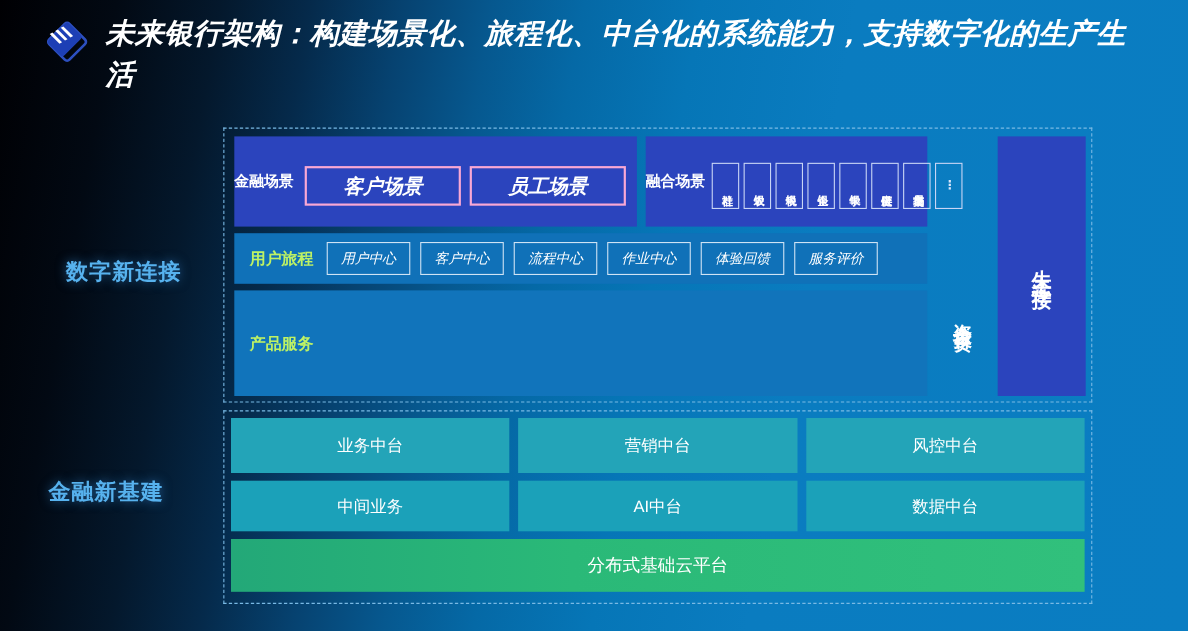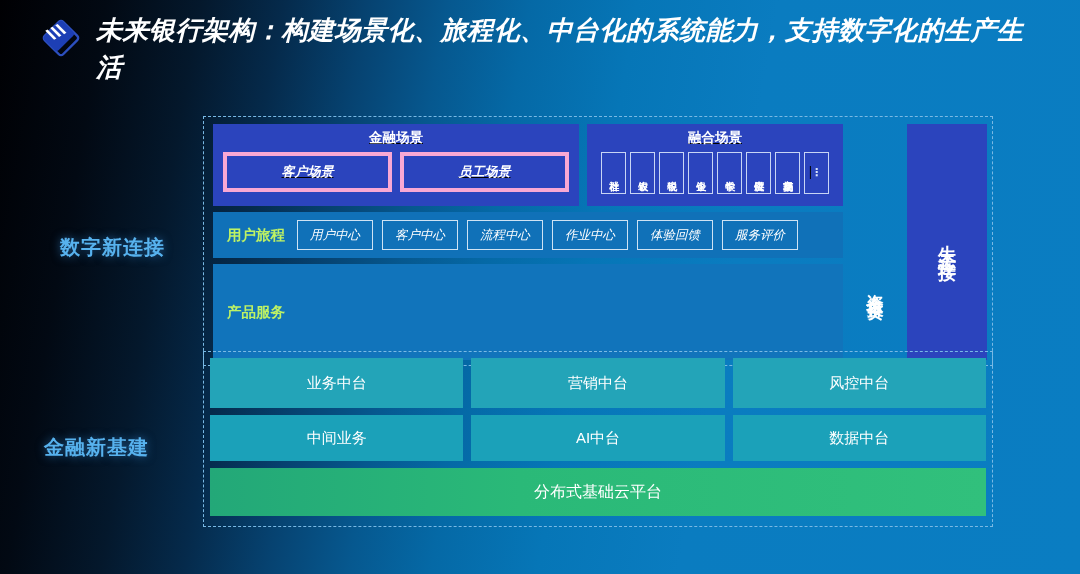--- a/index.html
+++ b/index.html
@@ -73,48 +73,46 @@
   
   #scenario-row {
     position: absolute; left: 4px; top: 2px;
     width: 630px; height: 82px;
     display: flex;
     gap: 8px;
   }
   .scenario-panel {
     background: #2b44bd;
     display: flex;
-    flex-direction: column;
     align-items: center;
     box-sizing: border-box;
     padding-top: 7px;
-    text-decoration: underline;
   }
   #panel-financial { width: 366px; }
   #panel-fusion    { width: 256px; }
   .panel-title {
     color: #ffffff;
     font-size: 13.5px;
     font-weight: bold;
     line-height: 1.1;
     margin-bottom: 6px;
     white-space: nowrap;
   }
   .panel-body {
     display: flex;
     gap: 8px;
     justify-content: center;
     width: 100%;
     box-sizing: border-box;
     padding: 0 10px;
   }
   .sc-box {
-    border: 4px solid #f9a8d4;
-    color: #ffffff;
-    font-size: 13px;
+    border: 2px solid #f9a8d4;
+    color: #ffffff;
+    font-size: 18px;
     font-weight: bold;
     font-style: italic;
     display: flex;
     align-items: center;
     justify-content: center;
     height: 32px;
     flex: 1 1 0;
     white-space: nowrap;
   }
   .fusion-body {
@@ -232,21 +230,21 @@
     font-size: 18px;
     font-weight: bold;
     writing-mode: vertical-rl;
     text-orientation: upright;
     letter-spacing: 6px;
     line-height: 1;
   }
   
   #lower-zone {
     position: absolute;
-    left: 203px; top: 351px;
+    left: 203px; top: 373px;
     width: 790px; height: 176px;
     border: 1px dashed #79b9e4;
     box-sizing: border-box;
     padding: 6px;
   }
   #lower-inner {
     width: 100%; height: 100%;
     display: flex;
     flex-direction: column;
     gap: 7px;

